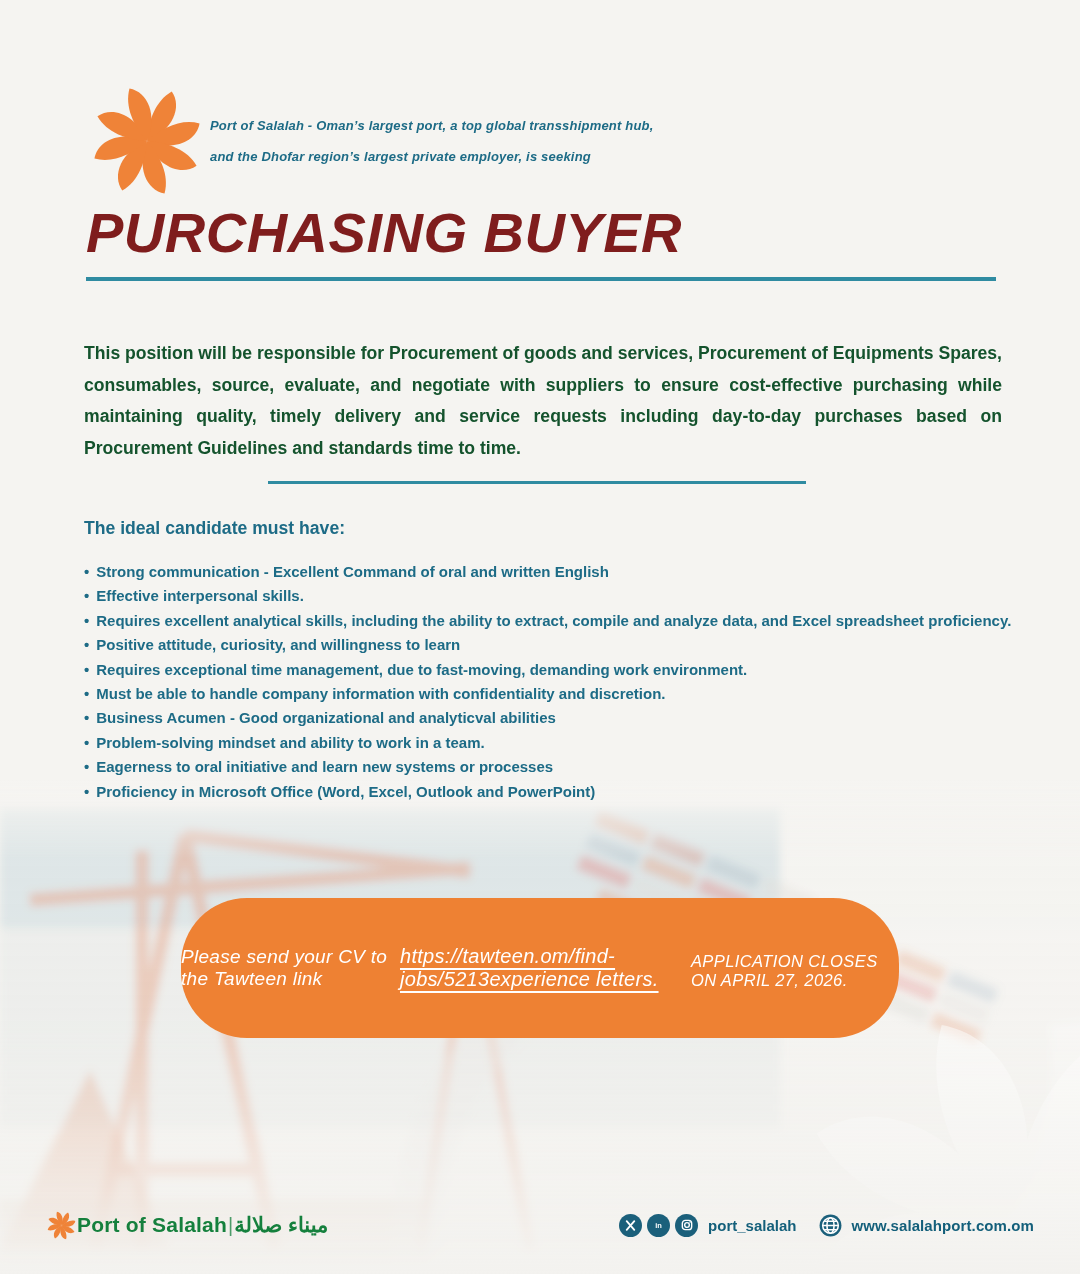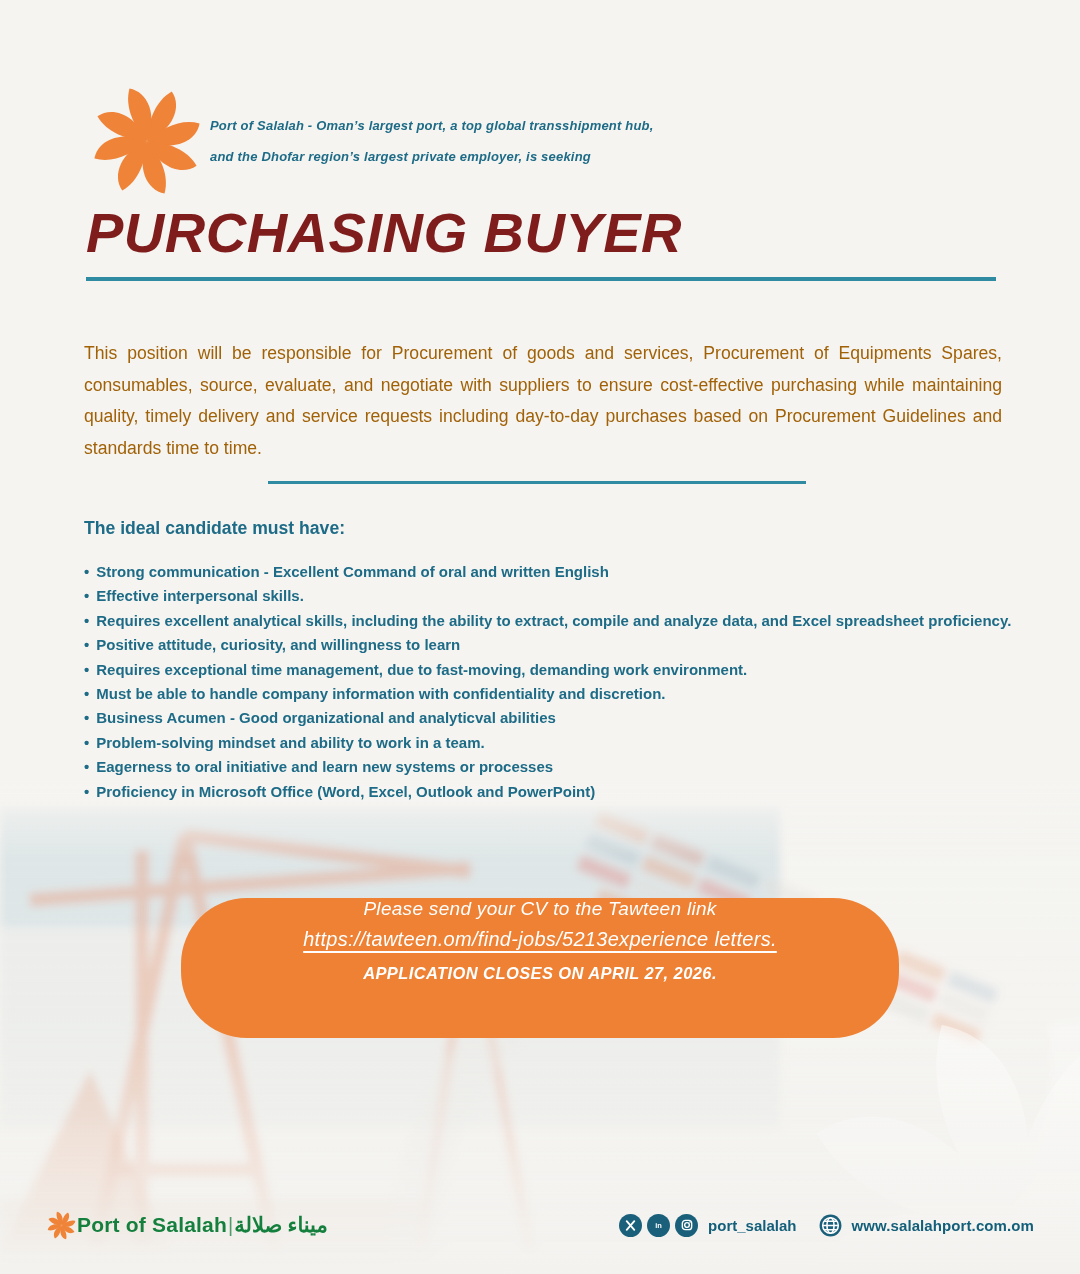--- a/index.html
+++ b/index.html
@@ -28,58 +28,58 @@
   .title {
     position:absolute; left:86px; top:200px; z-index:2;
     font-style:italic; font-weight:800; font-size:56px; letter-spacing:.5px;
     color:#7f1d1d; white-space:nowrap;
   }
   .rule-main { position:absolute; left:86px; top:277px; width:910px; height:4px; background:#2f8ba1; z-index:2; }
 
   
   .summary {
     position:absolute; left:84px; top:338px; width:918px; z-index:2;
-    font-size:17.6px; line-height:31.5px; font-weight:400;
-    color:#a16207; text-align:justify;
+    font-size:17.6px; line-height:31.5px; font-weight:700;
+    color:#14532d; text-align:justify;
   }
   .rule-mid { position:absolute; left:268px; top:481px; width:538px; height:3px; background:#2f8ba1; z-index:2; }
 
   .cand-heading {
     position:absolute; left:84px; top:518px; z-index:2;
     font-size:17.6px; font-weight:600; color:#1d6b86;
   }
   .bullets {
     position:absolute; left:84px; top:560px; width:934px; z-index:2;
     margin:0; padding:0; list-style:none;
     font-size:15px; line-height:24.4px; font-weight:600; color:#1d6b86;
   }
   .bullets li { margin:0; }
   .bullet-mark { margin-right:7px; }
 
   
   .cta {
     position:absolute; left:181px; top:898px; width:718px; height:140px; z-index:3;
     background:#ee8133; border-radius:66px; color:#ffffff; font-style:italic;
-    display:flex; flex-direction:column; align-items:center; gap:8px;
+    display:flex; flex-direction:row; align-items:center; justify-content:center; gap:8px;
   }
   .cta-line1 { font-size:19px; font-weight:500; letter-spacing:.3px; }
   .cta-link  { font-size:20px; font-weight:500; color:#ffffff; text-decoration:underline; text-underline-offset:5px; letter-spacing:.3px; }
-  .cta-closing { font-size:16.5px; font-weight:700; letter-spacing:.4px; margin-top:5px; }
+  .cta-closing { font-size:16.5px; font-weight:400; letter-spacing:.4px; margin-top:5px; }
 
   
   .footer {
     position:absolute; left:0; top:1202px; width:1080px; height:46px; z-index:3;
     display:flex; align-items:center; justify-content:space-between;
     padding:0 46px; box-sizing:border-box;
   }
   .brand { display:flex; align-items:center; gap:0; color:#15803d; }
   .brand-icon { width:31px; height:31px; color:#ef8338; flex:0 0 auto; }
   .brand-en { font-size:21px; font-weight:700; letter-spacing:.2px; }
   .brand-sep { font-size:20px; font-weight:400; opacity:.75; margin:0 1px; }
-  .brand-ar { font-size:21px; font-weight:700; font-family:Liberation Serif, serif; direction:rtl; }
+  .brand-ar { font-size:21px; font-weight:700; font-family:Liberation Sans, sans-serif; direction:rtl; }
 
   .social { display:flex; align-items:center; color:#135f7a; }
   .sicon {
     width:23px; height:23px; border-radius:50%; background:#1b607b;
     display:flex; align-items:center; justify-content:center; margin-right:5px; flex:0 0 auto;
   }
   .sicon svg { display:block; }
   .handle { font-size:15px; font-weight:700; margin-left:5px; margin-right:22px; }
   .globe-wrap { width:25px; height:25px; margin-right:8px; flex:0 0 auto; }
   .url { font-size:15px; font-weight:700; letter-spacing:.1px; }

